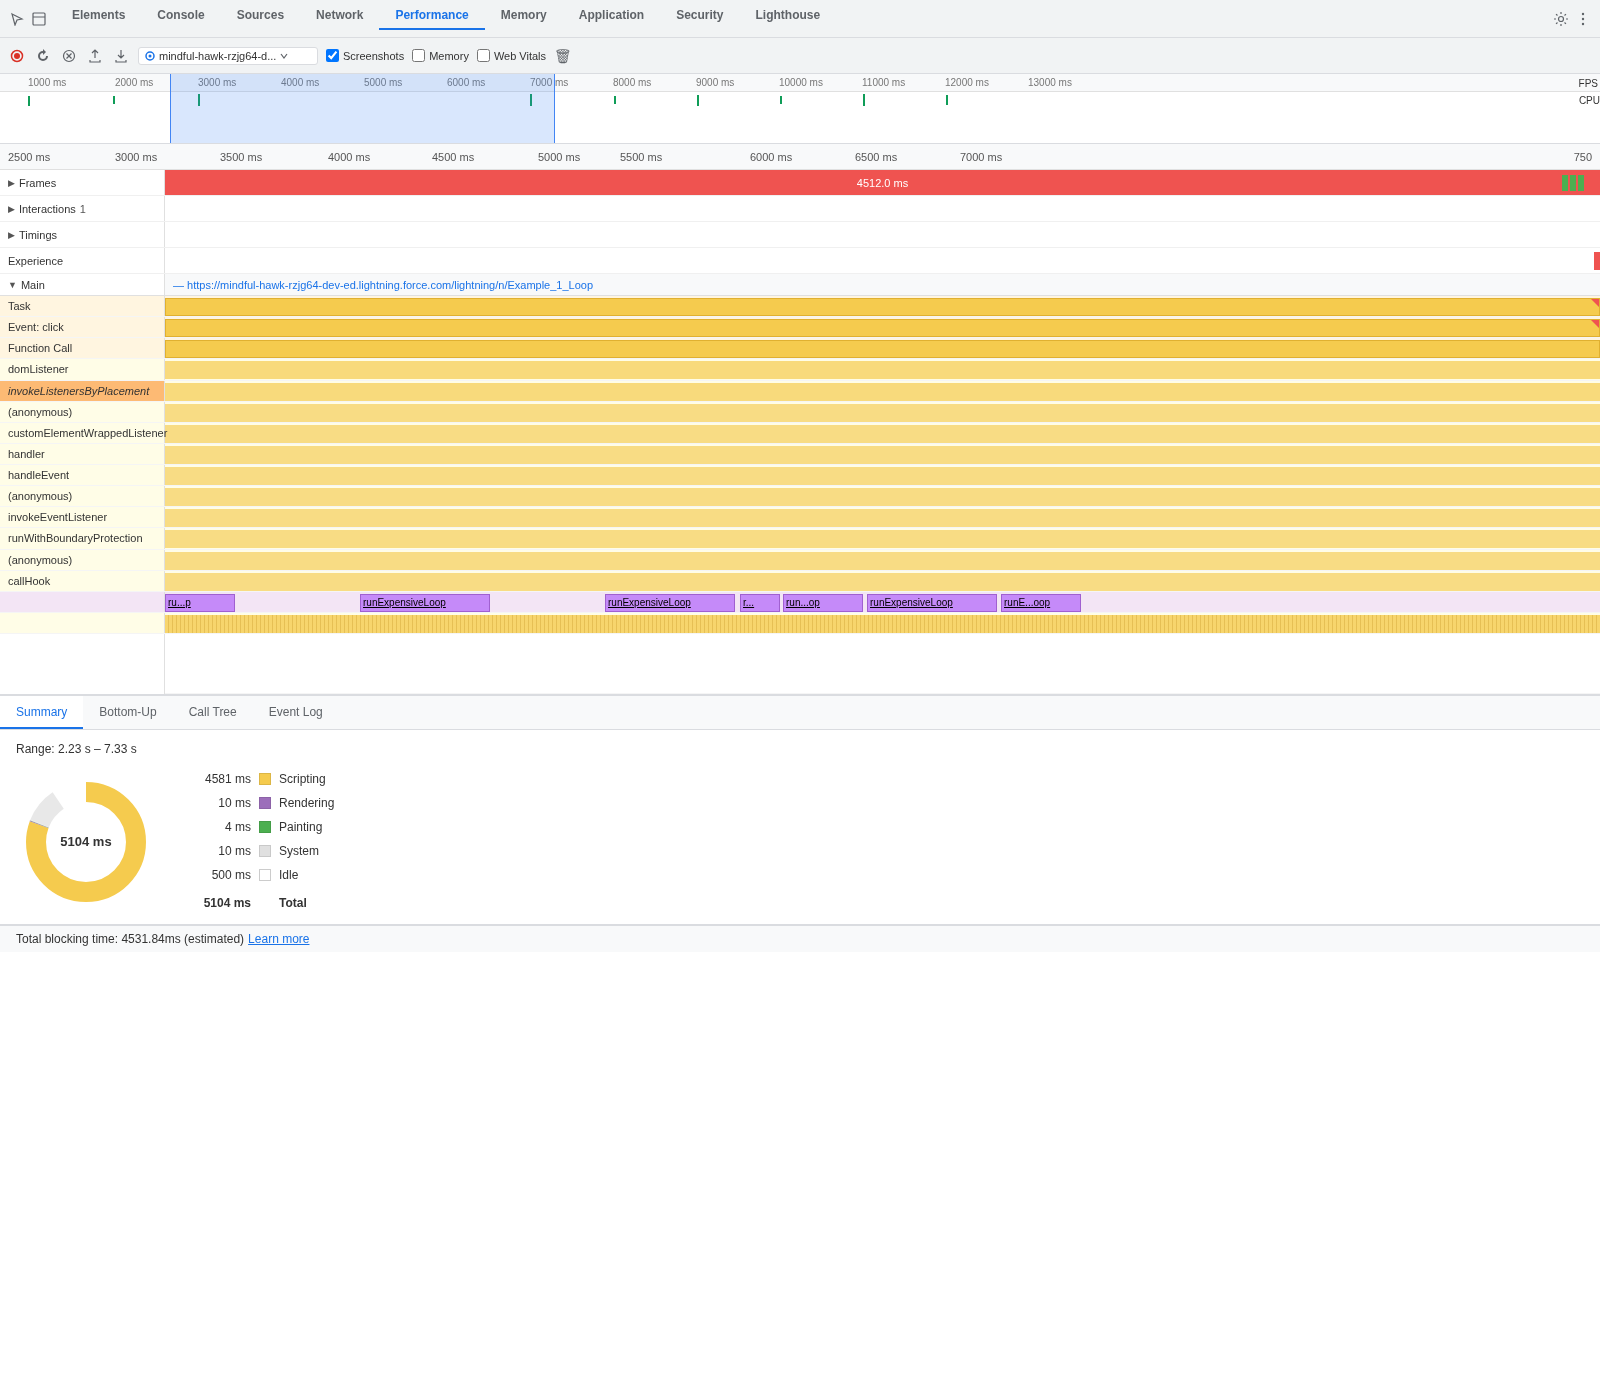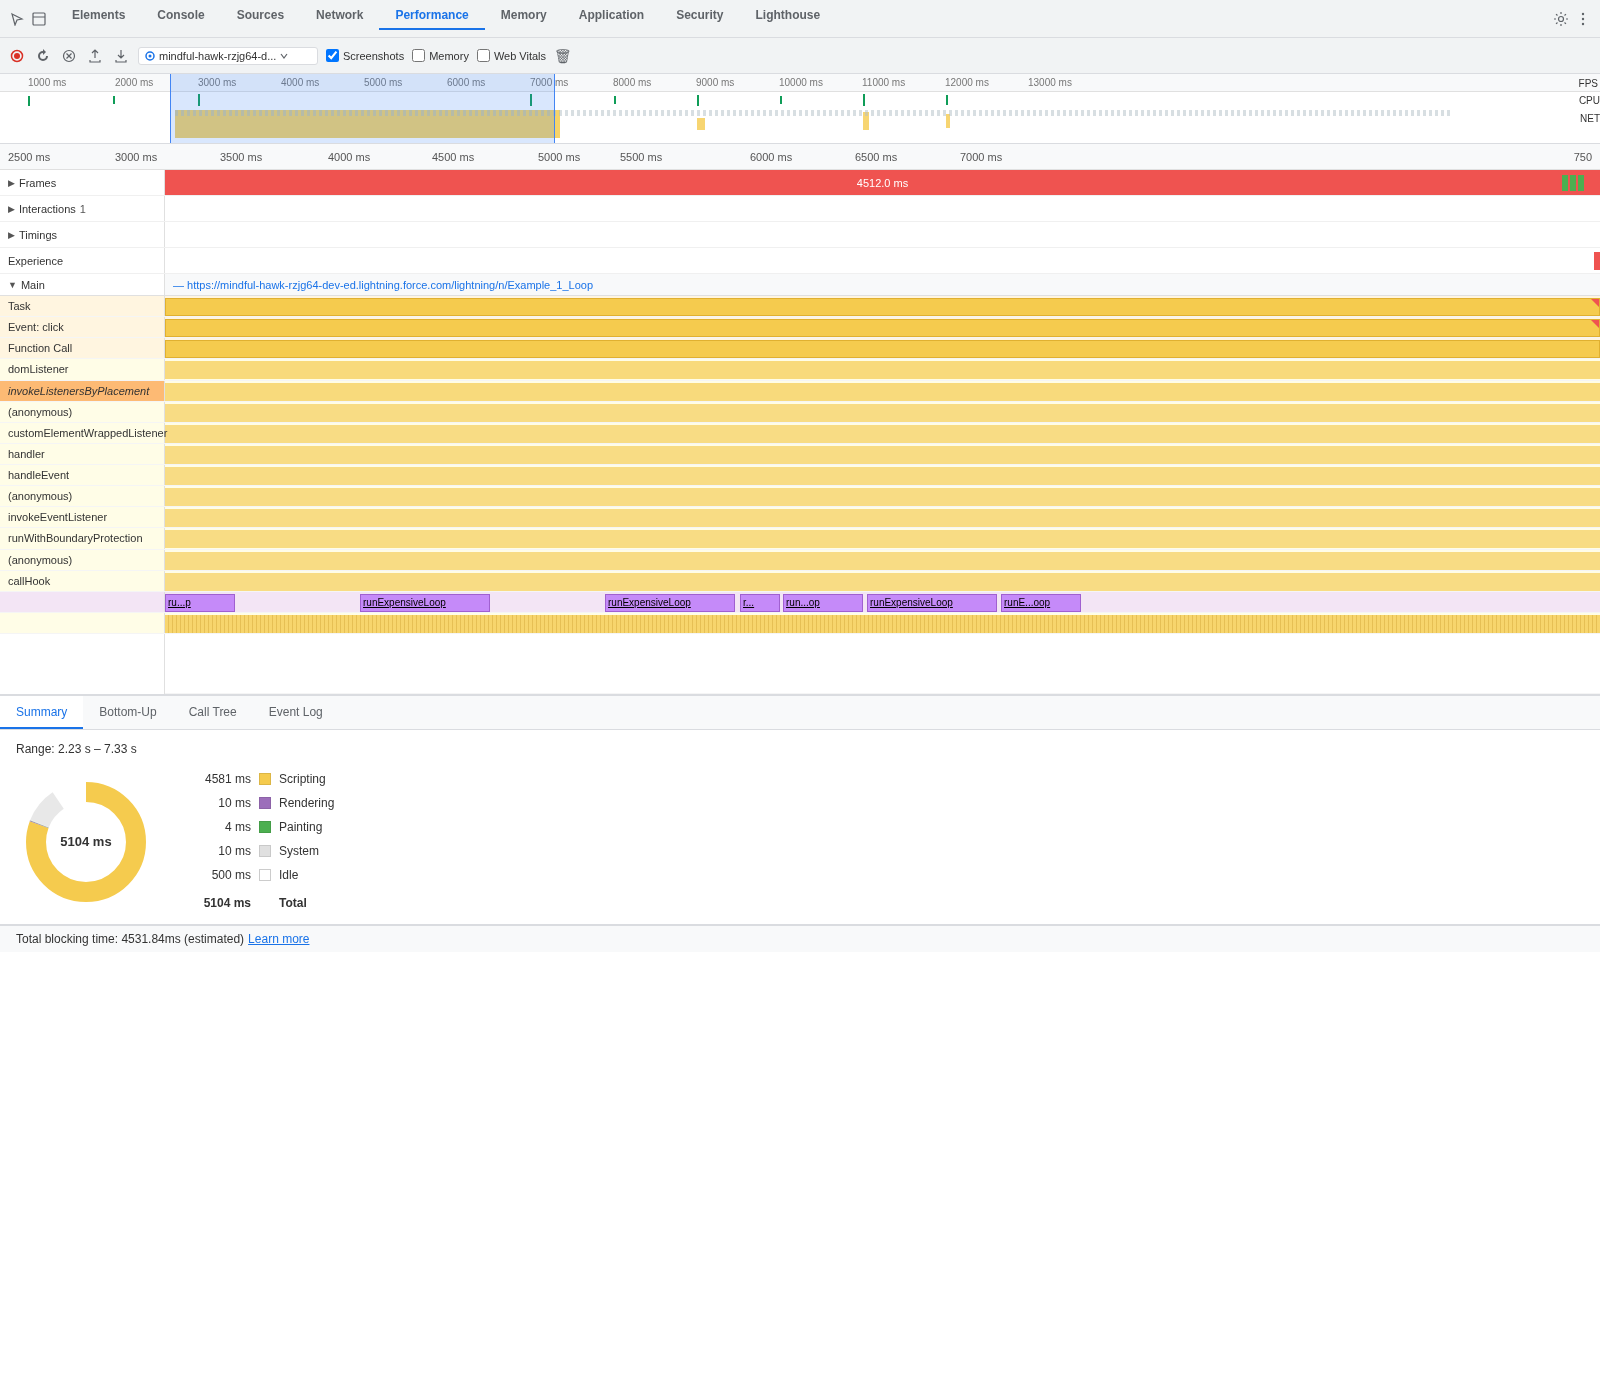--- a/index.html
+++ b/index.html
@@ -215,30 +215,20 @@
     <div style="position:absolute;left:198px;top:2px;width:2px;height:12px;background:#0f9d58;"></div>
     <div style="position:absolute;left:530px;top:2px;width:2px;height:12px;background:#0f9d58;"></div>
     <div style="position:absolute;left:614px;top:4px;width:2px;height:8px;background:#0f9d58;"></div>
     <div style="position:absolute;left:697px;top:3px;width:2px;height:11px;background:#0f9d58;"></div>
     <div style="position:absolute;left:780px;top:4px;width:2px;height:8px;background:#0f9d58;"></div>
     <div style="position:absolute;left:863px;top:2px;width:2px;height:12px;background:#0f9d58;"></div>
     <div style="position:absolute;left:946px;top:3px;width:2px;height:10px;background:#0f9d58;"></div>
     <span style="position:absolute;right:0;top:0;font-size:10px;line-height:18px;">CPU</span>
   </div>
 
-  <div class="timeline-cpu" style="height:30px;position:relative;background:#fff;">
-
-    <div style="position:absolute;left:175px;top:0;width:385px;height:28px;background:#f5cb4e;opacity:0.85;"></div>
-    <div style="position:absolute;left:697px;top:8px;width:8px;height:12px;background:#f5cb4e;opacity:0.8;"></div>
-    <div style="position:absolute;left:863px;top:2px;width:6px;height:18px;background:#f5cb4e;opacity:0.8;"></div>
-    <div style="position:absolute;left:946px;top:4px;width:4px;height:14px;background:#f5cb4e;opacity:0.8;"></div>
-
-    <div style="position:absolute;left:175px;top:0;right:150px;height:6px;background:repeating-linear-gradient(90deg,#b0bec5 0px,#b0bec5 3px,transparent 3px,transparent 6px);opacity:0.5;"></div>
-    <span style="position:absolute;right:0;top:0;font-size:10px;line-height:18px;">NET</span>
-  </div>
 
   <div class="selection-overlay" style="left:170px;width:385px;"></div>
 </div>
 
 <div class="timeline-main">
 
   <div class="timeline-ruler2">
     <span class="ruler2-tick" style="left:8px;">2500 ms</span>
     <span class="ruler2-tick" style="left:115px;">3000 ms</span>
     <span class="ruler2-tick" style="left:220px;">3500 ms</span>

